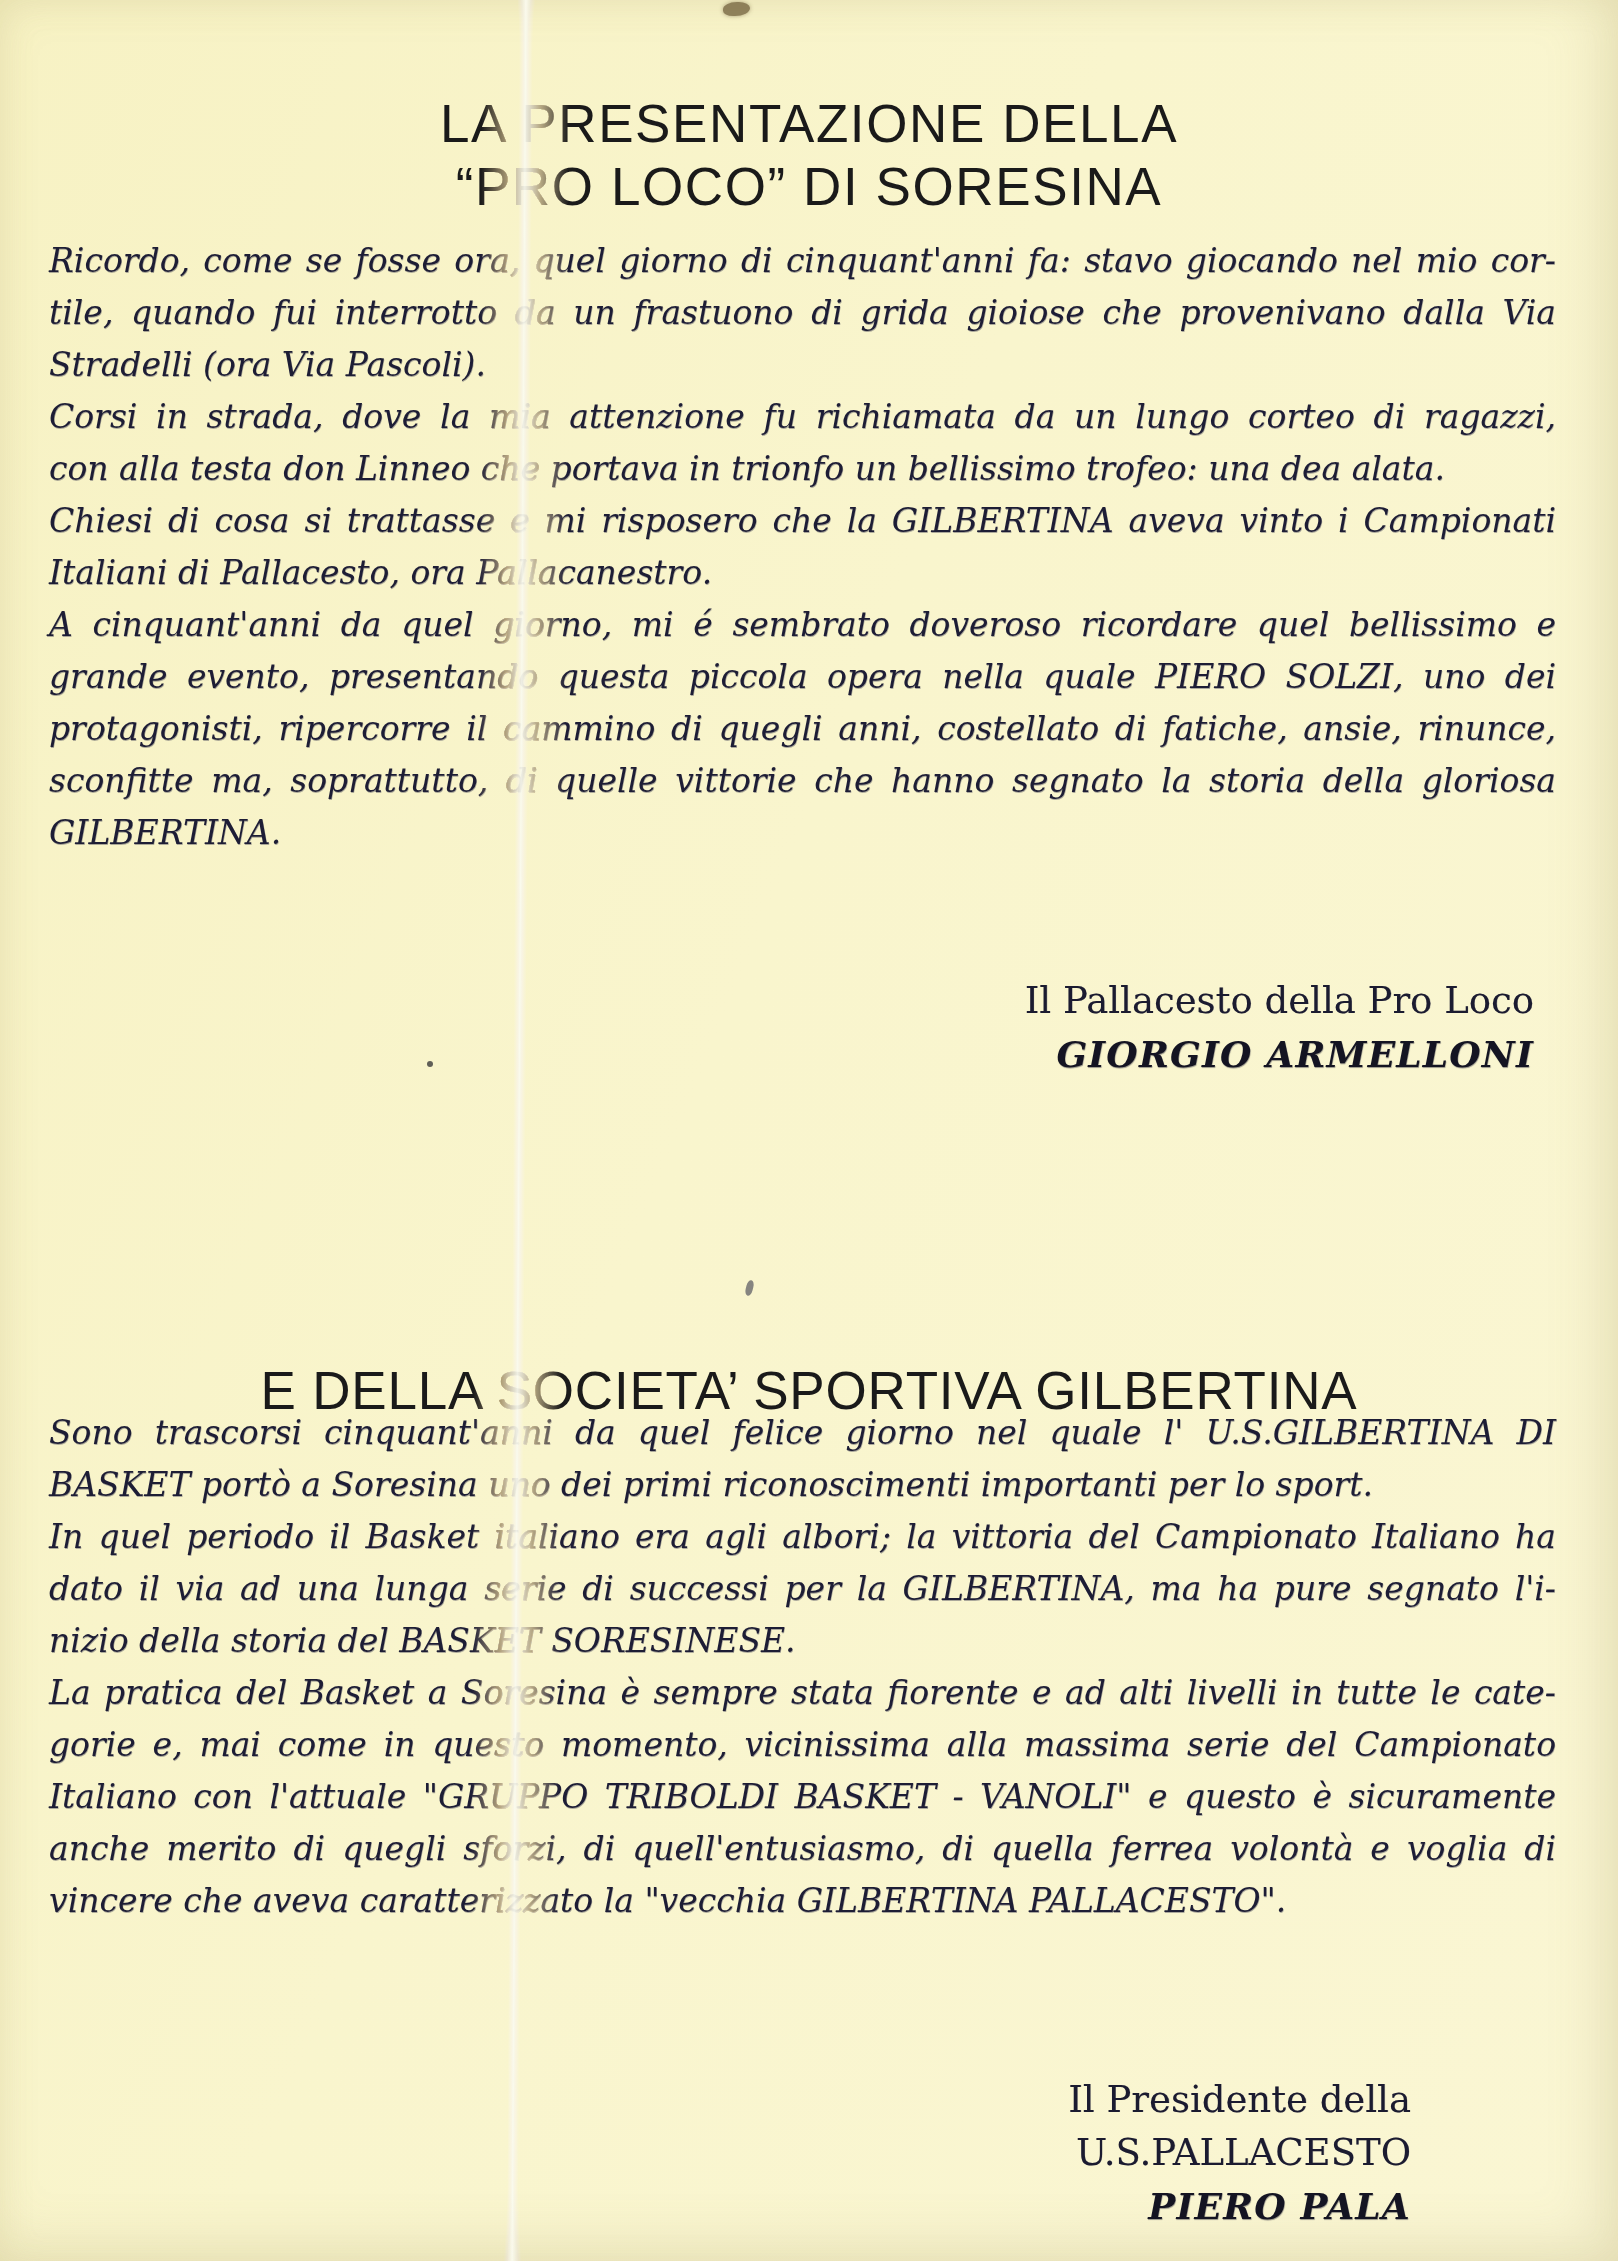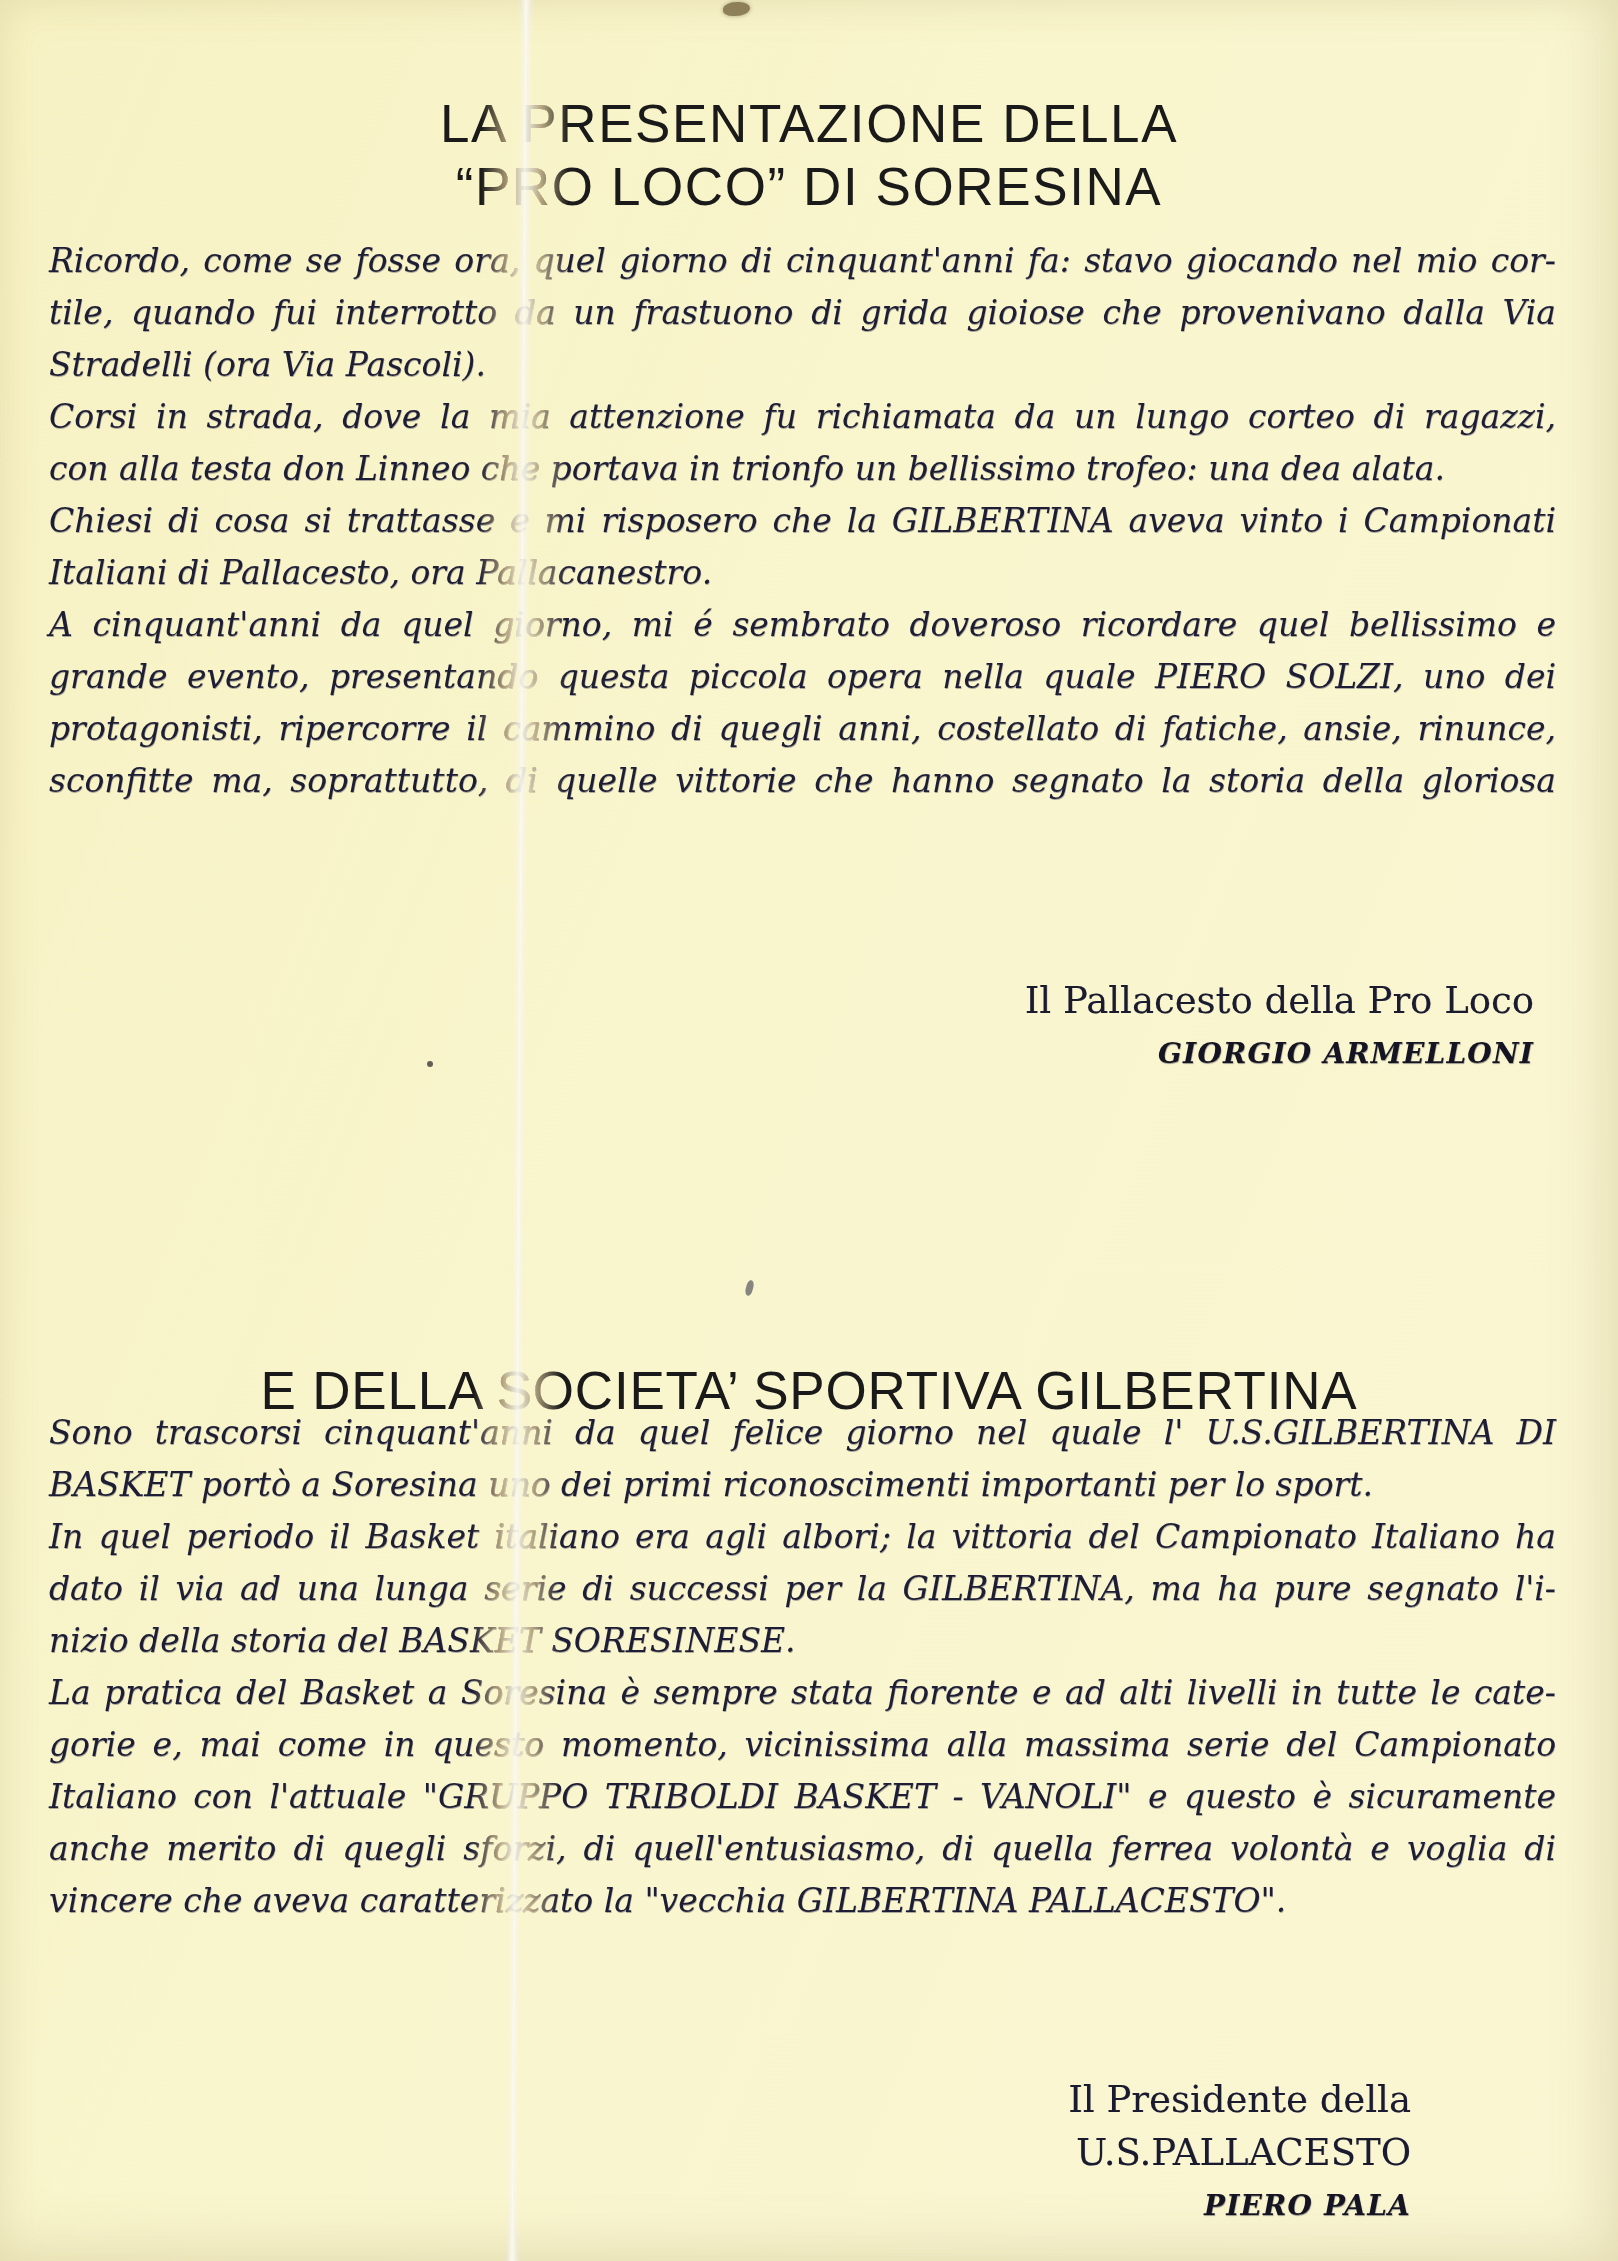--- a/index.html
+++ b/index.html
@@ -84,21 +84,21 @@
   .sig-role {
     font-family: "DejaVu Serif", serif;
     font-style: normal; font-weight: 400;
     font-size: 37px; line-height: 53px;
     color: #1b1b30;
     text-shadow: 0.4px 0.4px 0.6px rgba(25,25,60,0.3);
   }
   .sig-name {
     font-family: "DejaVu Serif", serif;
     font-style: italic; font-weight: bold;
-    font-size: 28px; line-height: 54px;
+    font-size: 36px; line-height: 54px;
     letter-spacing: 1.2px;
     color: #141422;
     text-shadow: 0.5px 0.5px 0.8px rgba(15,15,40,0.4);
   }
 </style>
 </head>
 <body>
 
 <div class="page">
 
@@ -117,20 +117,21 @@
       <div class="line just">tile, quando fui interrotto da un frastuono di grida gioiose che provenivano dalla Via</div>
       <div class="line">Stradelli (ora Via Pascoli).</div>
       <div class="line just">Corsi in strada, dove la mia attenzione fu richiamata da un lungo corteo di ragazzi,</div>
       <div class="line">con alla testa don Linneo che portava in trionfo un bellissimo trofeo: una dea alata.</div>
       <div class="line just">Chiesi di cosa si trattasse e mi risposero che la GILBERTINA aveva vinto i Campionati</div>
       <div class="line">Italiani di Pallacesto, ora Pallacanestro.</div>
       <div class="line just">A cinquant'anni da quel giorno, mi é sembrato doveroso ricordare quel bellissimo e</div>
       <div class="line just">grande evento, presentando questa piccola opera nella quale PIERO SOLZI, uno dei</div>
       <div class="line just">protagonisti, ripercorre il cammino di quegli anni, costellato di fatiche, ansie, rinunce,</div>
       <div class="line just">sconfitte ma, soprattutto, di quelle vittorie che hanno segnato la storia della gloriosa</div>
+      <div class="line">GILBERTINA.</div>
     </div>
 
   <div class="signature sig1">
     <div class="sig-role">Il Pallacesto della Pro Loco</div>
     <div class="sig-name">GIORGIO ARMELLONI</div>
   </div>
 
   <h2 class="title title2">E DELLA SOCIETA’ SPORTIVA GILBERTINA</h2>
 
   <div class="body-block para2">

